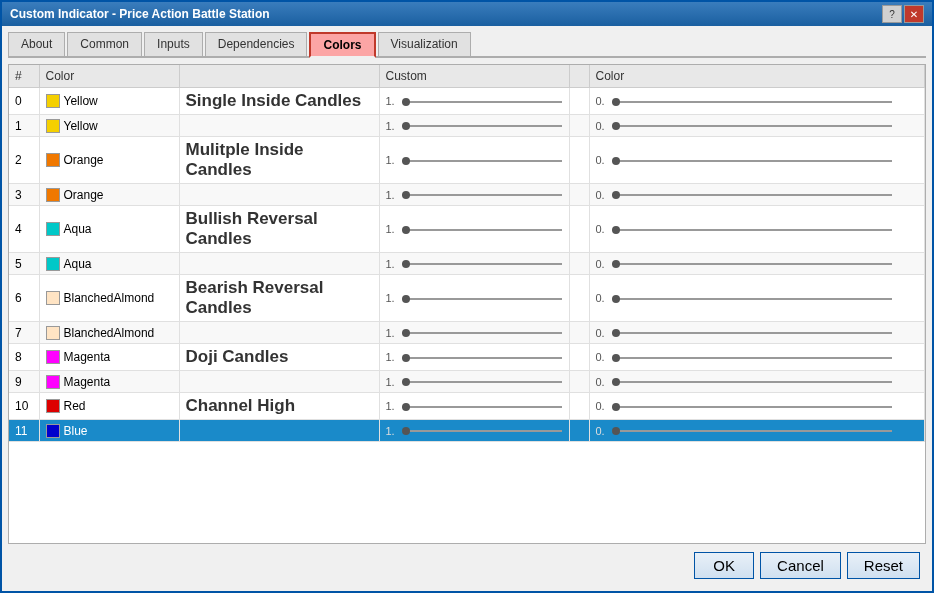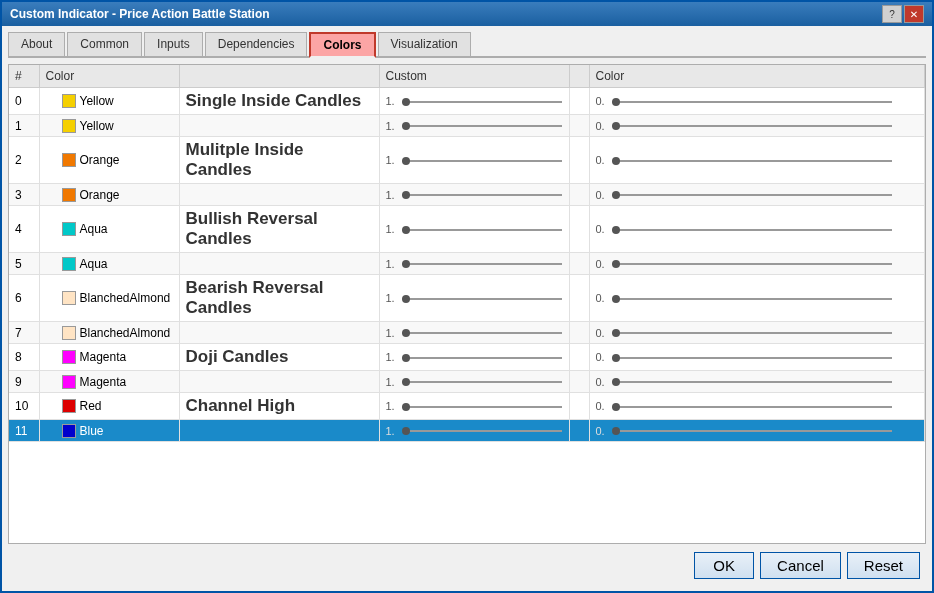--- a/index.html
+++ b/index.html
@@ -128,21 +128,20 @@
       width: 14px;
       height: 14px;
       display: inline-block;
       border: 1px solid #999;
       vertical-align: middle;
       margin-right: 4px;
     }
     .color-cell {
       display: flex;
       align-items: flex-end;
-      margin-left: 16px;
     }
     .description-cell {
       font-weight: bold;
       font-size: 17px;
       color: #333;
     }
     tbody tr.selected .description-cell {
       color: white;
     }
     .slider-track {

